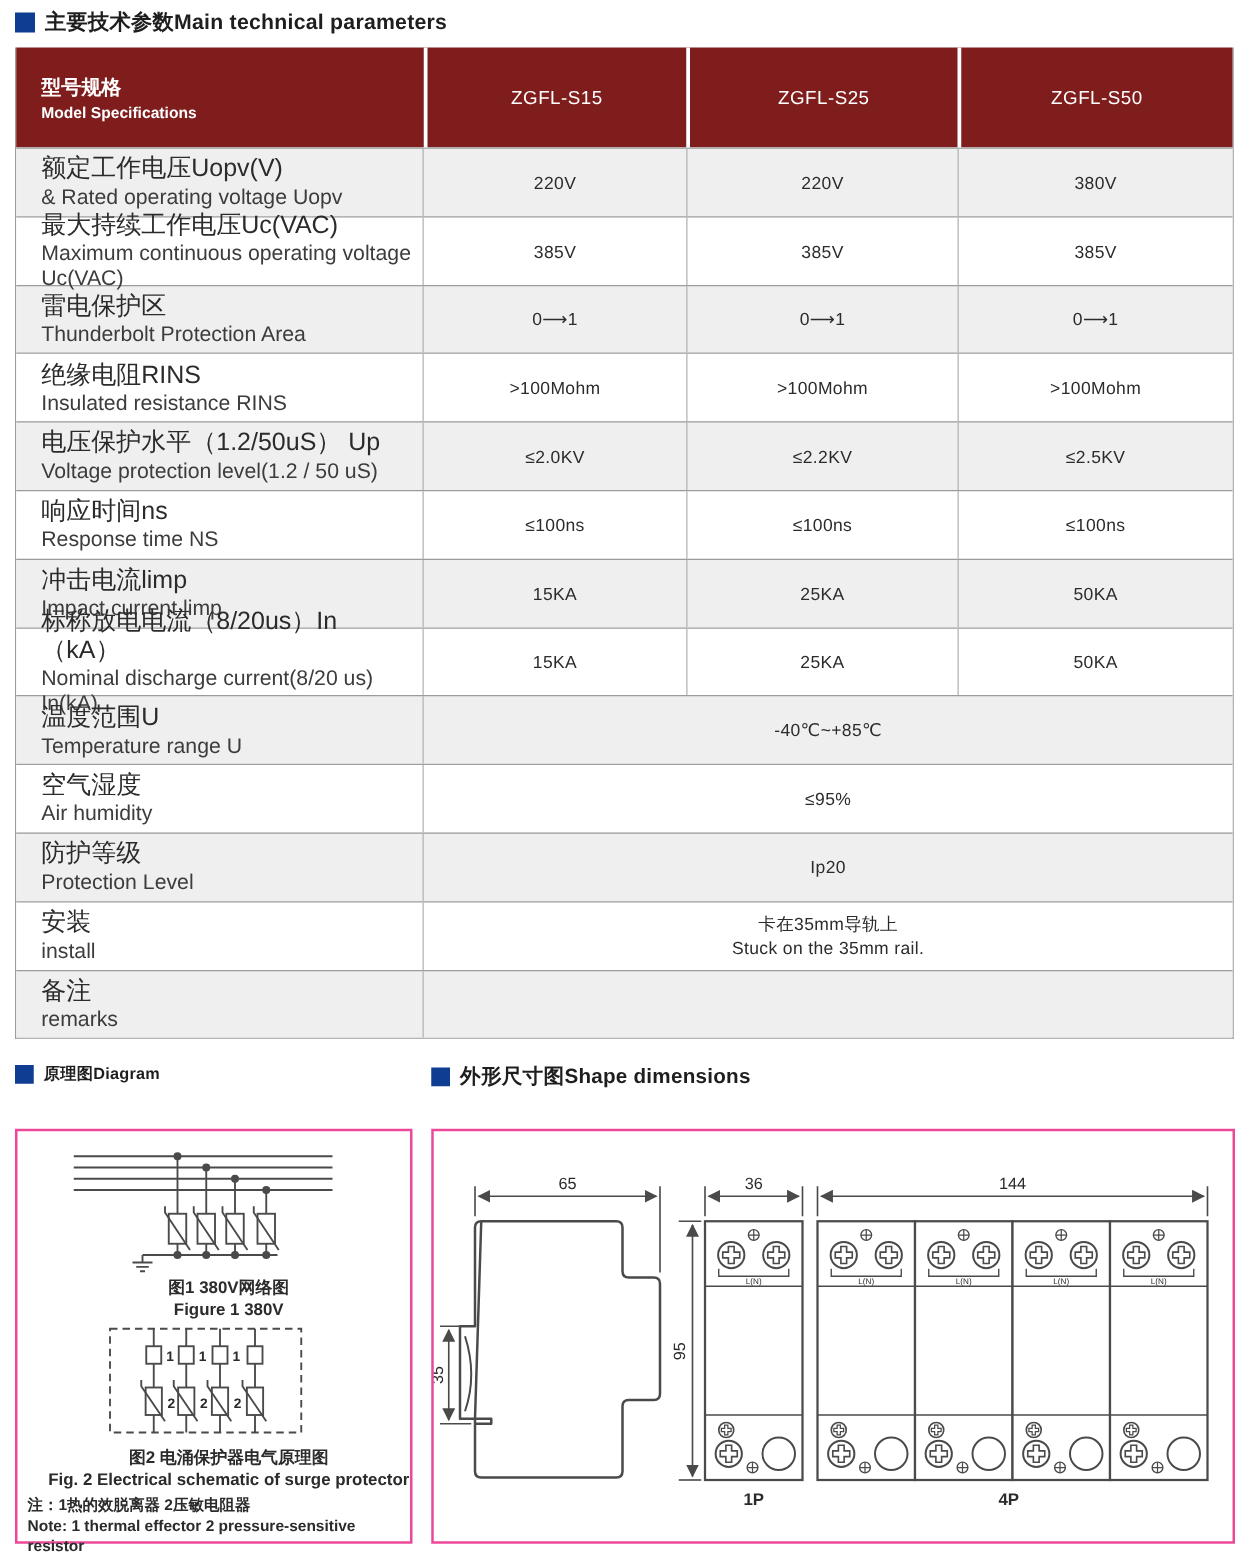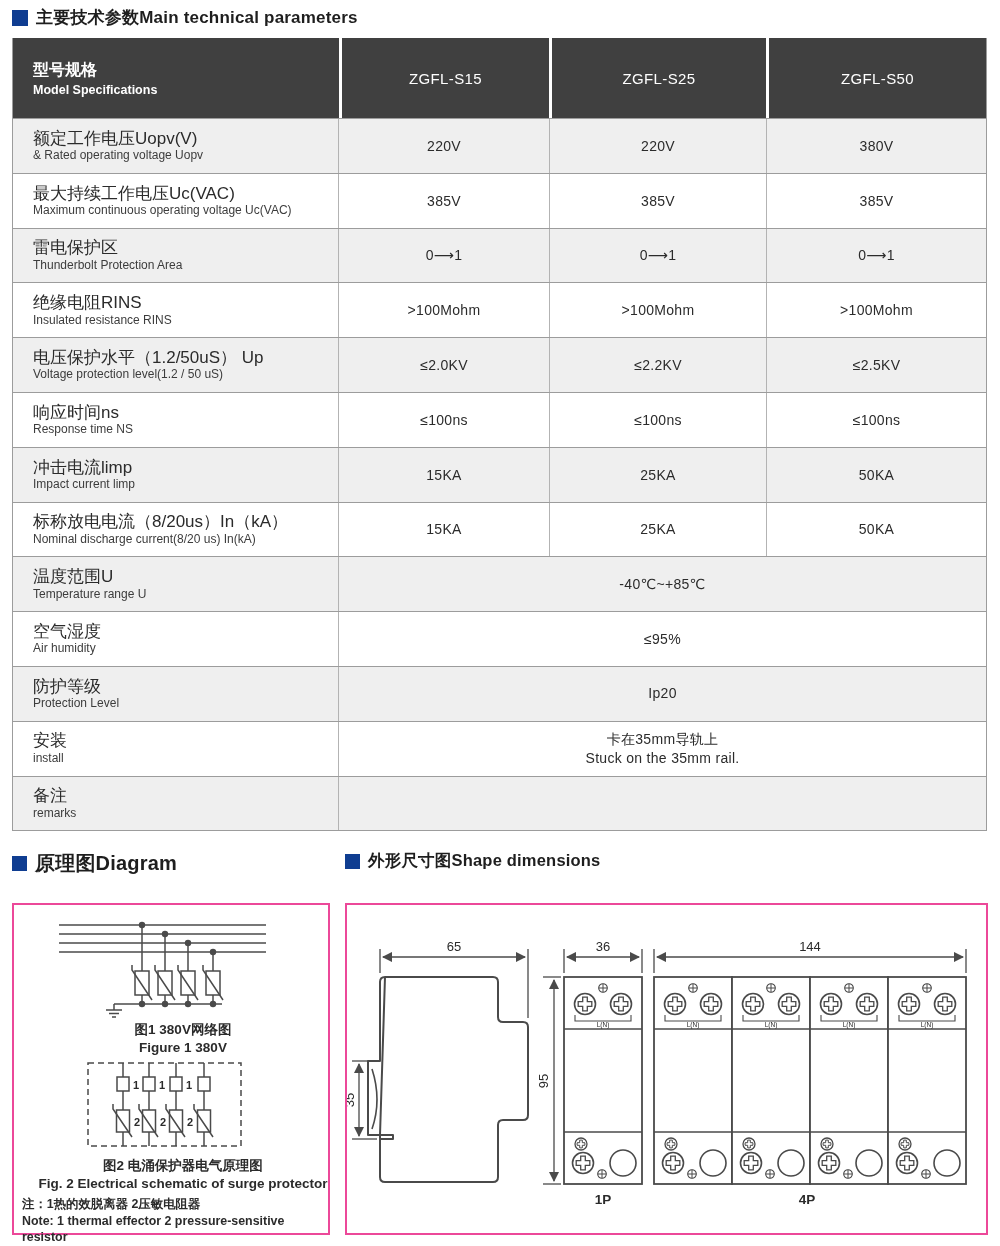--- a/index.html
+++ b/index.html
@@ -6,32 +6,32 @@
   body{font-family:"Liberation Sans","DejaVu Sans",sans-serif;color:#2f2f2f;}
   .page{position:relative;width:1000px;height:1246px;background:#fff;overflow:hidden;}
 
   
   .head-row{position:absolute;display:flex;align-items:center;gap:8px;}
   .sq{width:16px;height:16px;background:#0f3d91;flex:0 0 auto;}
   .head-txt{font-size:17px;font-weight:600;color:#1e1e1e;letter-spacing:.2px;white-space:nowrap;}
 
   
   .spec-table{position:absolute;left:12px;top:38px;width:973px;border:1px solid #9c9c9c;border-top:none;box-sizing:content-box;}
-  .thead{display:flex;height:80px;background:#404040;}
+  .thead{display:flex;height:80px;background:#7f1d1d;}
   .th{box-sizing:border-box;color:#fff;display:flex;flex-direction:column;justify-content:center;}
   .th-label{width:326px;padding-left:20px;}
   .th-label .zh{font-size:16px;font-weight:600;}
   .th-label .en{font-size:12.5px;font-weight:600;margin-top:2px;}
   .th-model{align-items:center;border-left:3px solid #fff;font-size:15px;font-weight:500;letter-spacing:.4px;}
   .w1{width:210px;} .w2{width:217px;} .w3{width:220px;}
   .tr{display:flex;height:53.8px;border-top:1px solid #9c9c9c;background:#fff;}
   .tbody .tr:nth-child(odd){background:#efefef;}
   .td-label{box-sizing:border-box;width:326px;display:flex;flex-direction:column;justify-content:center;padding:0 8px 0 20px;border-right:1px solid #b3b3b3;}
-  .td-label .zh{font-size:17px;color:#2b2b2b;line-height:1.15;}
-  .td-label .en{font-size:12px;color:#3c3c3c;margin-top:1px;line-height:1.15;}
+  .td-label .zh{font-size:20px;color:#2b2b2b;line-height:1.15;}
+  .td-label .en{font-size:17px;color:#3c3c3c;margin-top:1px;line-height:1.15;}
   .td-val{box-sizing:border-box;display:flex;align-items:center;justify-content:center;font-size:14px;color:#2b2b2b;letter-spacing:.3px;}
   .td-val.b{border-left:1px solid #b3b3b3;}
   .td-span{flex:1;display:flex;flex-direction:column;align-items:center;justify-content:center;font-size:14px;color:#2b2b2b;line-height:1.35;letter-spacing:.3px;}
 
   
   .fig-box{position:absolute;border:2px solid #ec4899;background:#fff;box-sizing:border-box;}
   .box-left{left:12px;top:903px;width:318px;height:332px;}
   .box-right{left:345px;top:903px;width:643px;height:332px;}
   .abs{position:absolute;}
   .cap{width:100%;text-align:center;font-size:13.5px;font-weight:600;color:#2b2b2b;line-height:1.35;}
@@ -182,21 +182,21 @@
             <span class="en">remarks</span>
           </div>
         <div class="td-span"></div>
       </div>
 
     </div>
   </div>
 
   <div class="head-row" style="left:12px;top:850px;">
     <span class="sq" style="width:15px;height:15px;"></span>
-    <span class="head-txt" style="font-size:20px;"><span>原理图</span><span>Diagram</span></span>
+    <span class="head-txt" style="font-size:13px;"><span>原理图</span><span>Diagram</span></span>
   </div>
   <div class="head-row" style="left:345px;top:850px;">
     <span class="sq" style="width:15px;height:15px;"></span>
     <span class="head-txt" style="font-size:16.5px;"><span>外形尺寸图</span><span>Shape dimensions</span></span>
   </div>
 
   <div class="fig-box box-left">
 
     <svg class="abs" style="left:0;top:6px;" width="314" height="110" viewBox="0 0 314 110">
       <g stroke="#4a4a4a" stroke-width="1.6" fill="none">

